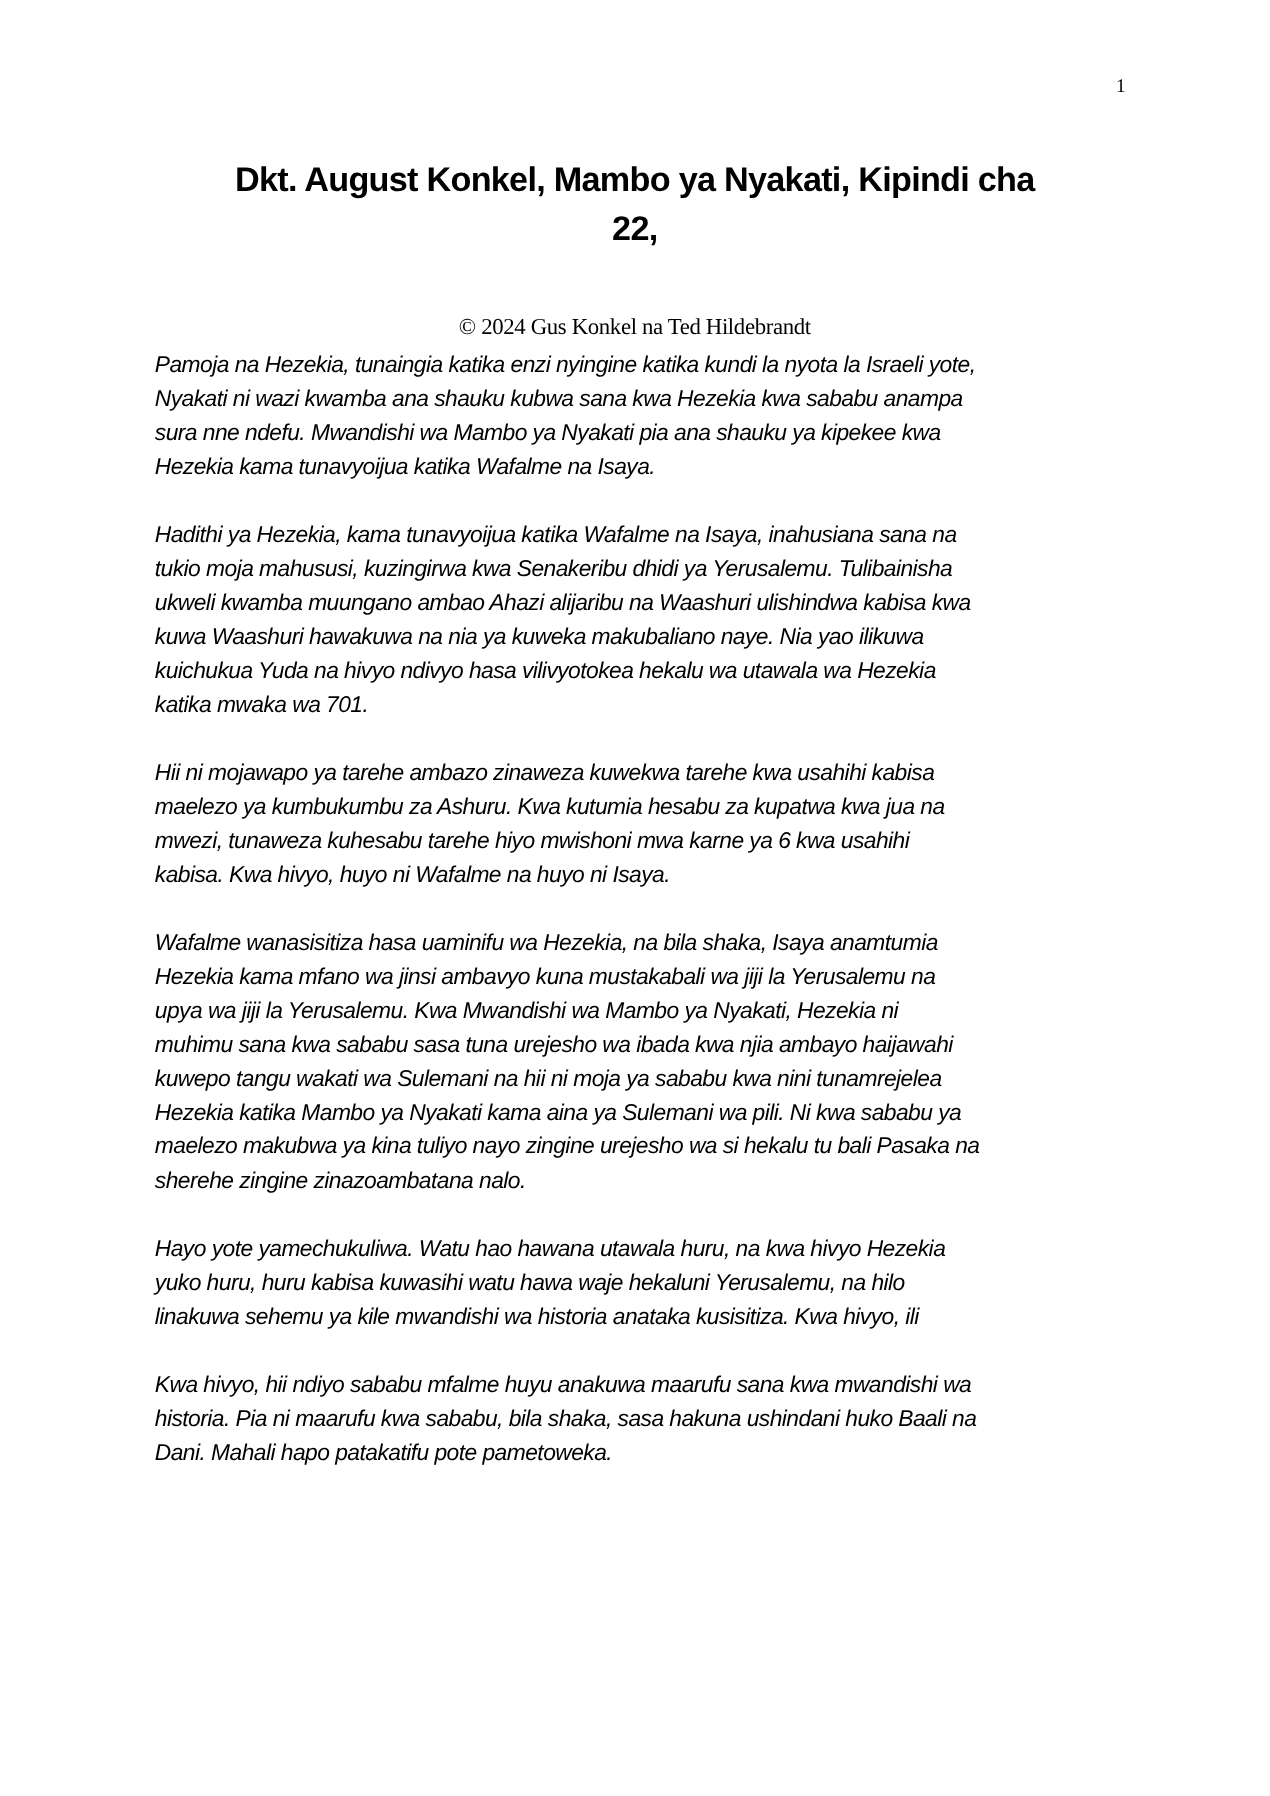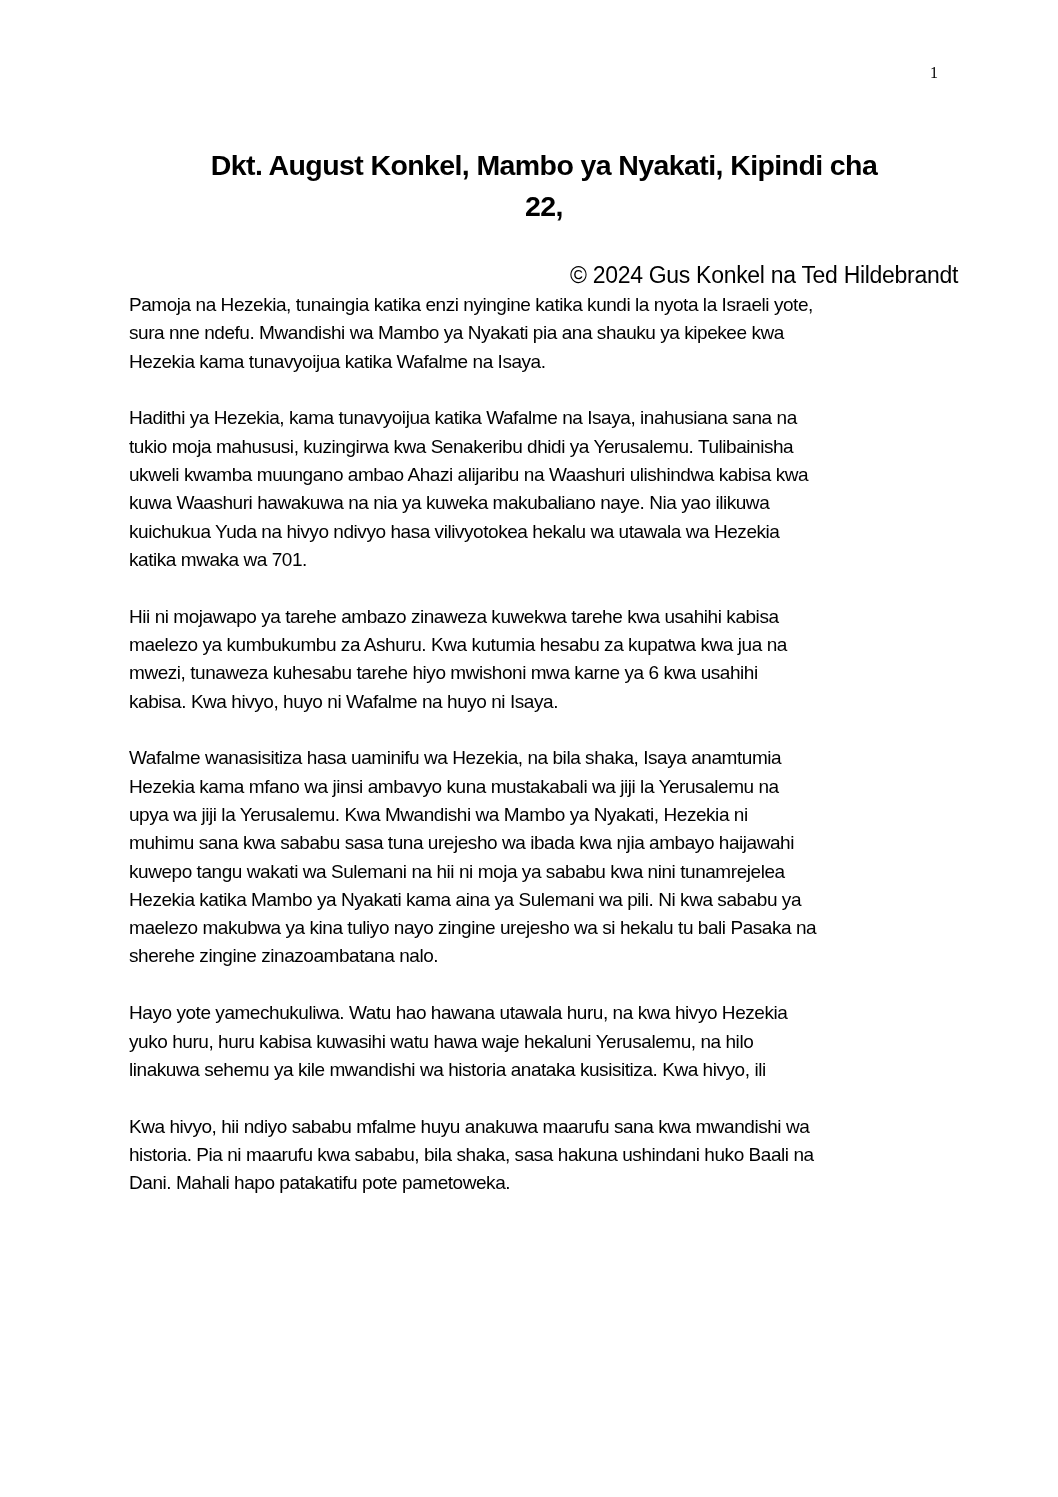--- a/index.html
+++ b/index.html
@@ -4,51 +4,52 @@
 <style>
   html, body { margin: 0; padding: 0; background: #ffffff; }
   body { width: 1058px; height: 1497px; position: relative; overflow: hidden; color: #000; }
   .page-number {
     position: absolute; top: 64px; left: 918px; width: 20px;
     font-family: "Liberation Serif", serif; font-size: 16px; text-align: right;
   }
   .title {
     position: absolute; top: 130px; left: 100px; width: 858px;
     text-align: center; font-family: "Liberation Sans", sans-serif; font-weight: bold;
-    font-size: 28.5px; line-height: 41px; letter-spacing: -0.6px; margin: 15px;
+    font-size: 28.5px; line-height: 41px; letter-spacing: -0.6px; margin: 0;
   }
   .title span { display: block; }
   .copyright {
     position: absolute; top: 262px; left: 100px; width: 858px;
-    text-align: right; font-family: Liberation Sans, sans-serif; font-size: 23px;
+    text-align: center; font-family: Liberation Serif, serif; font-size: 19px;
     letter-spacing: -0.3px;
   }
   .body { position: absolute; left: 129px; top: 291px; width: 830px; }
   .para {
     font-family: "Liberation Sans", sans-serif; font-size: 19px; line-height: 28.3px;
     letter-spacing: -0.45px; margin: 0 0 28.5px 0; white-space: nowrap;
   }
-  .para span.line { display: block; }
+  .para span.line { display: block; font-style: italic; }
 </style>
 </head>
 <body>
 
 <div>
   <div class="page-number">1</div>
 
   <h1 class="title">
     <span>Dkt. August Konkel, Mambo ya Nyakati, Kipindi cha</span>
     <span>22,</span>
   </h1>
 
   <div class="copyright">© 2024 Gus Konkel na Ted Hildebrandt</div>
 
   <div class="body">
     <p class="para">
         <span class="line">Pamoja na Hezekia, tunaingia katika enzi nyingine katika kundi la nyota la Israeli yote,</span>
+        <span class="line">Nyakati ni wazi kwamba ana shauku kubwa sana kwa Hezekia kwa sababu anampa</span>
         <span class="line">sura nne ndefu. Mwandishi wa Mambo ya Nyakati pia ana shauku ya kipekee kwa</span>
         <span class="line">Hezekia kama tunavyoijua katika Wafalme na Isaya.</span>
       </p>
     <p class="para">
         <span class="line">Hadithi ya Hezekia, kama tunavyoijua katika Wafalme na Isaya, inahusiana sana na</span>
         <span class="line">tukio moja mahususi, kuzingirwa kwa Senakeribu dhidi ya Yerusalemu. Tulibainisha</span>
         <span class="line">ukweli kwamba muungano ambao Ahazi alijaribu na Waashuri ulishindwa kabisa kwa</span>
         <span class="line">kuwa Waashuri hawakuwa na nia ya kuweka makubaliano naye. Nia yao ilikuwa</span>
         <span class="line">kuichukua Yuda na hivyo ndivyo hasa vilivyotokea hekalu wa utawala wa Hezekia</span>
         <span class="line">katika mwaka wa 701.</span>

